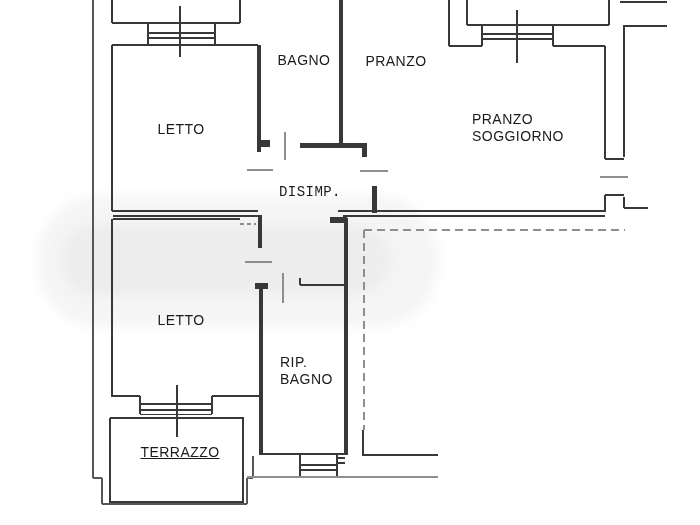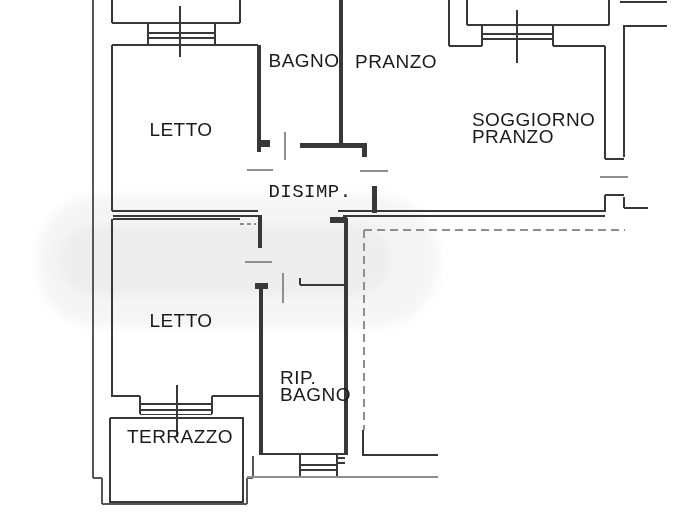--- a/index.html
+++ b/index.html
@@ -5,21 +5,21 @@
   :root{
     --wall:#383838; --outer:#565656; --thin:#8e8e8e; --label:#1b1b1b; --bg:#ffffff;
   }
   html,body{margin:0;padding:0;background:var(--bg);}
   #canvas{
     position:relative;width:700px;height:525px;background:var(--bg);
     font-family:"Liberation Sans", sans-serif;overflow:hidden;
   }
   #plan-svg{position:absolute;left:0;top:0;}
   .room-label{
-    position:absolute;color:var(--label);font-size:19px;letter-spacing:.45px;
+    position:absolute;color:var(--label);font-size:14px;letter-spacing:.45px;
     white-space:nowrap;line-height:17px;
   }
   .centered{transform:translateX(-50%);}
   .watermark{
     position:absolute;left:38px;top:196px;width:400px;height:130px;border-radius:60px;
     background:rgba(120,120,120,0.07);filter:blur(6px);
   }
   .wm2{left:60px;top:225px;width:330px;height:70px;background:rgba(120,120,120,0.06);}
   line,path,polyline{fill:none;}
   .w{stroke:var(--wall);}
@@ -151,28 +151,28 @@
     </g>
   </svg>
 
   <div class="room-label centered" style="left:181px;top:121px;">LETTO</div>
 
   <div class="room-label centered" style="left:304px;top:52px;">BAGNO</div>
 
   <div class="room-label centered" style="left:396px;top:53px;">PRANZO</div>
 
   <div class="room-label" style="left:472px;top:111px;">
+    <div>PRANZO</div>
     <div>SOGGIORNO</div>
-    <div>PRANZO</div>
   </div>
 
   <div class="room-label centered" style="left:310px;top:184px;font-family:Liberation Mono, monospace;">DISIMP.</div>
 
   <div class="room-label centered" style="left:181px;top:312px;">LETTO</div>
 
-  <div class="room-label" style="left:280px;top:354px;line-height:16.5px;margin-top:16px;">
+  <div class="room-label" style="left:280px;top:354px;line-height:16.5px;">
     <div>RIP.</div>
     <div>BAGNO</div>
   </div>
 
-  <div class="room-label centered" style="left:180px;top:428px;">TERRAZZO</div>
+  <div class="room-label centered" style="left:180px;top:444px;text-decoration:underline;">TERRAZZO</div>
 
 </div>
 
 </body></html>

